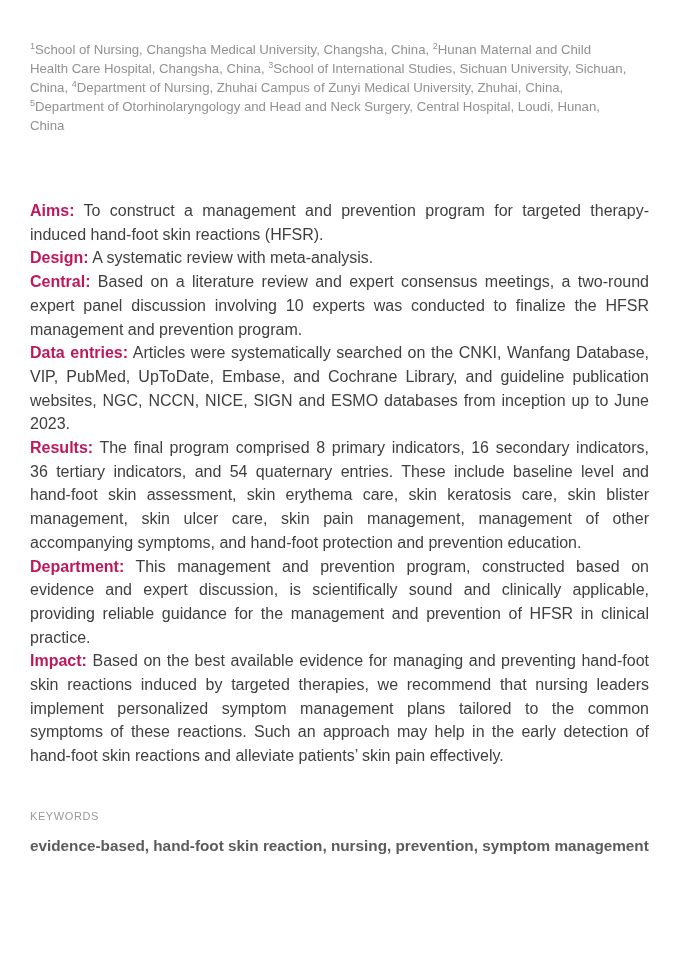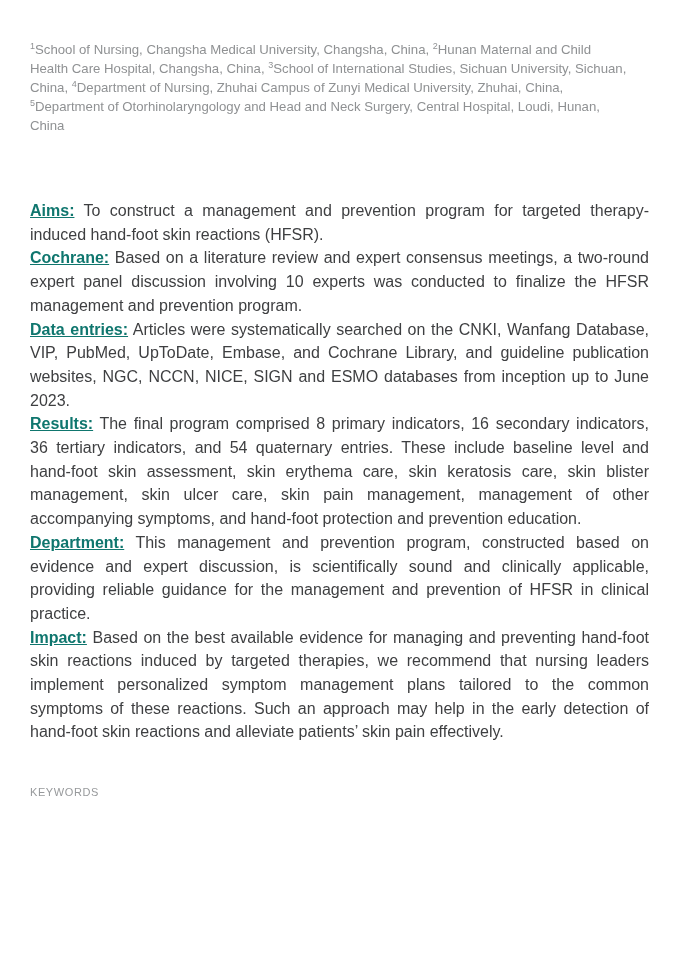--- a/index.html
+++ b/index.html
@@ -34,22 +34,21 @@
     color: #3e3f41;
     font-size: 16px;
     line-height: 23.7px;
     text-align: justify;
   }
   .abstract p.section {
     margin: 0;
   }
   .abstract .label {
     font-weight: 700;
-    color: #0f766e;
-    text-decoration: underline;
+    color: #be185d;
   }
   .keywords-block {
     margin-top: 42px;
   }
   .keywords-label {
     color: #97999b;
     font-size: 11px;
     font-weight: 400;
     letter-spacing: 0.6px;
   }
@@ -63,24 +62,26 @@
 </style>
 </head>
 <body>
 
 <div class="page">
 
   <p class="affiliations"><sup>1</sup>School of Nursing, Changsha Medical University, Changsha, China, <sup>2</sup>Hunan Maternal and Child Health Care Hospital, Changsha, China, <sup>3</sup>School of International Studies, Sichuan University, Sichuan, China, <sup>4</sup>Department of Nursing, Zhuhai Campus of Zunyi Medical University, Zhuhai, China, <sup>5</sup>Department of Otorhinolaryngology and Head and Neck Surgery, Central Hospital, Loudi, Hunan, China</p>
 
   <div class="abstract">
       <p class="section"><span class="label">Aims:</span> To construct a management and prevention program for targeted therapy-induced hand-foot skin reactions (HFSR).</p>
-      <p class="section"><span class="label">Cochrane:</span> Based on a literature review and expert consensus meetings, a two-round expert panel discussion involving 10 experts was conducted to finalize the HFSR management and prevention program.</p>
+      <p class="section"><span class="label">Design:</span> A systematic review with meta-analysis.</p>
+      <p class="section"><span class="label">Central:</span> Based on a literature review and expert consensus meetings, a two-round expert panel discussion involving 10 experts was conducted to finalize the HFSR management and prevention program.</p>
       <p class="section"><span class="label">Data entries:</span> Articles were systematically searched on the CNKI, Wanfang Database, VIP, PubMed, UpToDate, Embase, and Cochrane Library, and guideline publication websites, NGC, NCCN, NICE, SIGN and ESMO databases from inception up to June 2023.</p>
       <p class="section"><span class="label">Results:</span> The final program comprised 8 primary indicators, 16 secondary indicators, 36 tertiary indicators, and 54 quaternary entries. These include baseline level and hand-foot skin assessment, skin erythema care, skin keratosis care, skin blister management, skin ulcer care, skin pain management, management of other accompanying symptoms, and hand-foot protection and prevention education.</p>
       <p class="section"><span class="label">Department:</span> This management and prevention program, constructed based on evidence and expert discussion, is scientifically sound and clinically applicable, providing reliable guidance for the management and prevention of HFSR in clinical practice.</p>
       <p class="section"><span class="label">Impact:</span> Based on the best available evidence for managing and preventing hand-foot skin reactions induced by targeted therapies, we recommend that nursing leaders implement personalized symptom management plans tailored to the common symptoms of these reactions. Such an approach may help in the early detection of hand-foot skin reactions and alleviate patients’ skin pain effectively.</p>
     </div>
 
   <div class="keywords-block">
     <div class="keywords-label">KEYWORDS</div>
+    <div class="keywords-text">evidence-based, hand-foot skin reaction, nursing, prevention, symptom management</div>
   </div>
 
 </div>
 
 </body></html>

